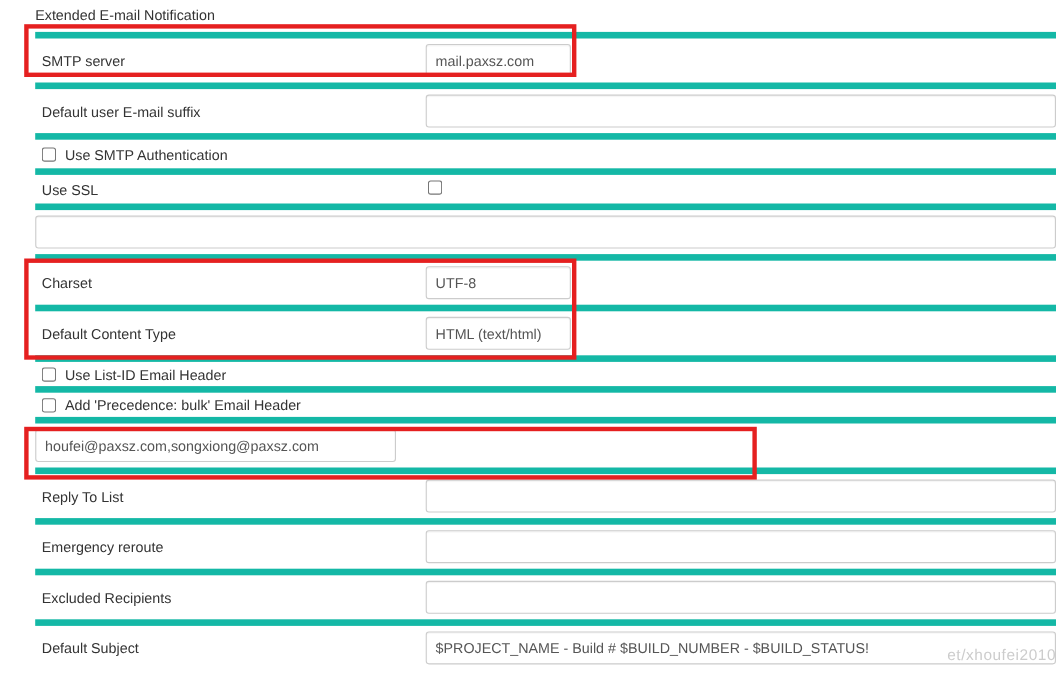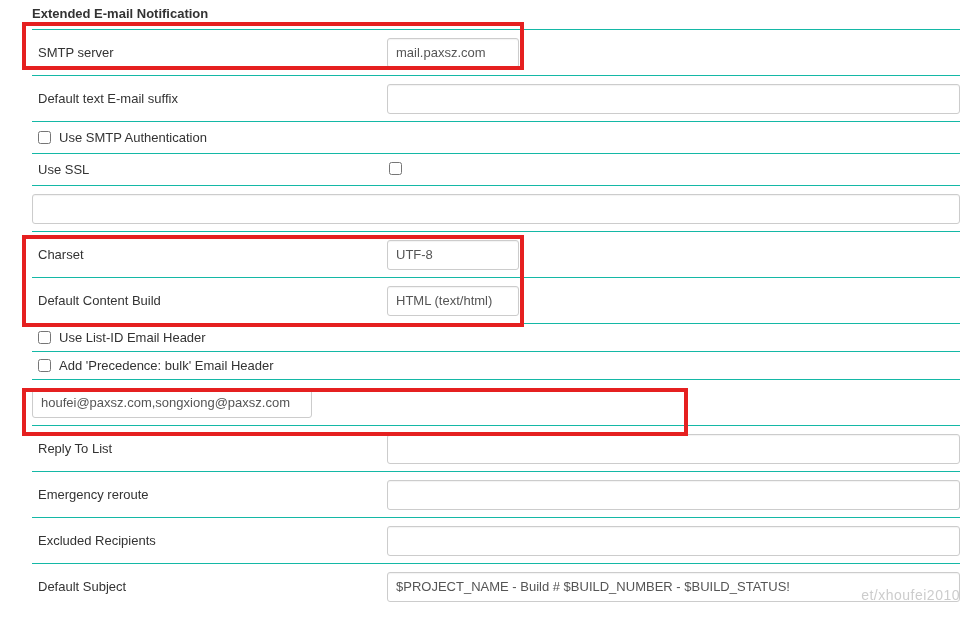--- a/index.html
+++ b/index.html
@@ -6,29 +6,29 @@
     body {
       font-family: Arial, Helvetica, sans-serif;
       font-size: 13px;
       color: #333;
       background: #fff;
       width: 960px;
       padding-left: 32px;
       position: relative;
     }
     .section-title {
-      font-weight: bold;
+      font-weight: normal;
       font-size: 13px;
       padding: 6px 0 8px 0;
       color: #333;
     }
     .row {
       display: flex;
       align-items: center;
-      border-top: 1px solid #14b8a6;
+      border-top: 6px solid #14b8a6;
       height: 46px;
       position: relative;
     }
     .row .label-col {
       width: 355px;
       padding-left: 6px;
       color: #333;
       font-size: 13px;
       display: flex;
       align-items: center;
@@ -80,21 +80,21 @@
 <div class="section-title">Extended E-mail Notification</div>
 
 <div class="row short-input">
   <div class="label-col">SMTP server</div>
   <div class="input-col">
     <input type="text" value="mail.paxsz.com" style="">
   </div>
 </div>
 
 <div class="row">
-  <div class="label-col">Default text E-mail suffix</div>
+  <div class="label-col">Default user E-mail suffix</div>
   <div class="input-col">
     <input type="text" value="" style="">
   </div>
 </div>
 
 <div class="row checkbox-row" style="height:32px;justify-content:flex-end;">
   <div class="label-col">
     <input type="checkbox" style="">
     <span>Use SMTP Authentication</span>
   </div>
@@ -115,21 +115,21 @@
 </div>
 
 <div class="row short-input">
   <div class="label-col">Charset</div>
   <div class="input-col">
     <input type="text" value="UTF-8" style="">
   </div>
 </div>
 
 <div class="row short-input">
-  <div class="label-col">Default Content Build</div>
+  <div class="label-col">Default Content Type</div>
   <div class="input-col">
     <input type="text" value="HTML (text/html)" style="">
   </div>
 </div>
 
 <div class="row checkbox-row" style="height:28px;">
   <div class="label-col">
     <input type="checkbox" style="">
     <span>Use List-ID Email Header</span>
   </div>
@@ -139,21 +139,21 @@
 <div class="row checkbox-row" style="height:28px;">
   <div class="label-col">
     <input type="checkbox" style="">
     <span>Add 'Precedence: bulk' Email Header</span>
   </div>
   <div class="input-col"></div>
 </div>
 
 <div class="row">
   <div class="input-col">
-    <input type="text" style="width: 280px;" value="houfei@paxsz.com,songxiong@paxsz.com">
+    <input type="text" style="width: 328px;" value="houfei@paxsz.com,songxiong@paxsz.com">
   </div>
 </div>
 
 <div class="row">
   <div class="label-col">Reply To List</div>
   <div class="input-col">
     <input type="text" value="" style="">
   </div>
 </div>
 

